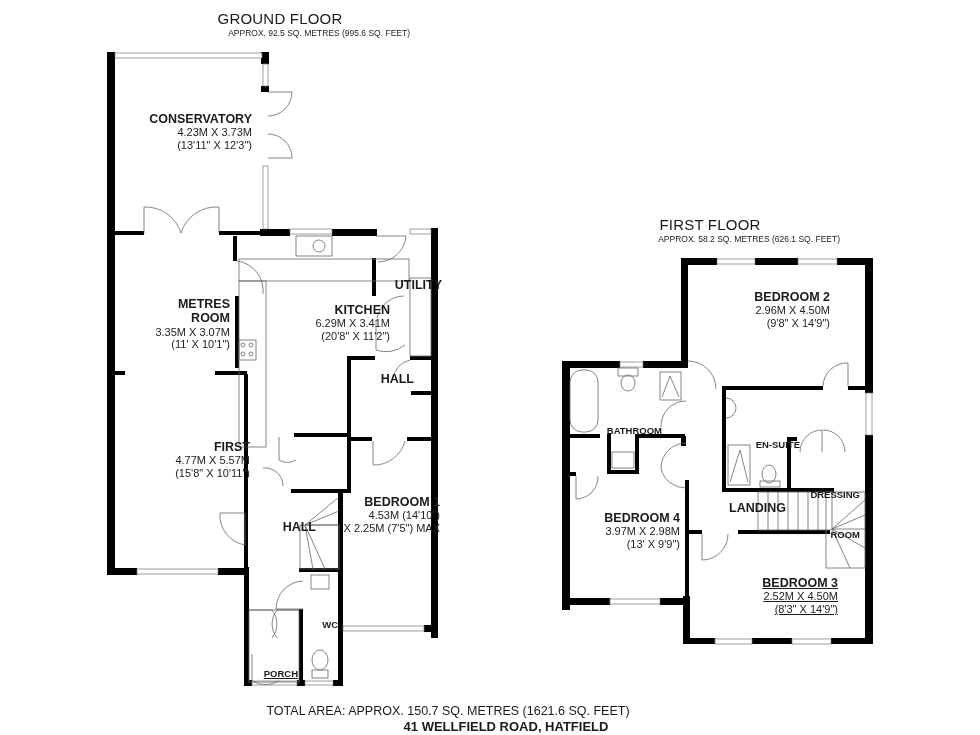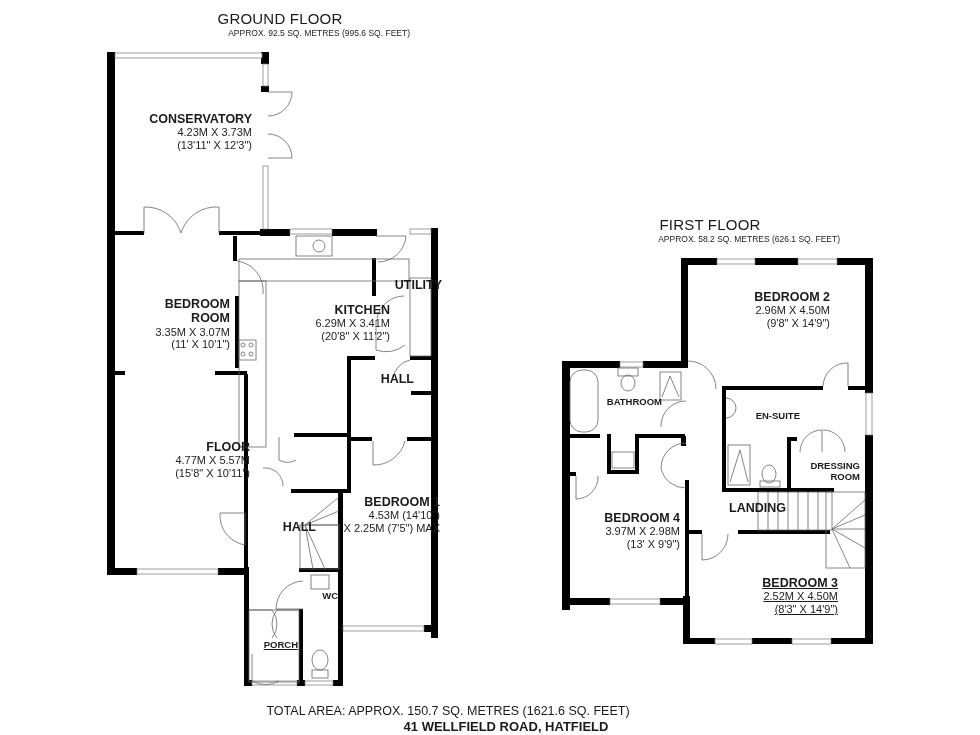--- a/index.html
+++ b/index.html
@@ -3,21 +3,21 @@
 <meta charset="utf-8">
 <style>
   html, body { margin: 0; padding: 0; background: #ffffff; }
   body { width: 980px; height: 735px; position: relative; overflow: hidden; font-family: "Liberation Sans", sans-serif; color: #1a1a1a; }
   .plan { position: absolute; left: 0; top: 0; }
   .title { position: absolute; text-align: center; font-weight: normal; font-size: 15px; letter-spacing: 0.2px; }
   .subtitle { position: absolute; text-align: right; font-size: 8.5px; color: #222; }
   .room { position: absolute; text-align: right; line-height: 1.15; }
   .room .name { font-weight: bold; font-size: 12.5px; display: block; }
   .room .dim { font-size: 11px; display: block; color: #222; }
-  .room.small .name { font-size: 9.5px; }
+  .room.small .name { font-size: 9.5px; margin-top: 29px; }
   .footer1 { position: absolute; left: 0; width: 896px; top: 704px; text-align: center; font-size: 12.5px; }
   .footer2 { position: absolute; left: 0; width: 980px; top: 719px; text-align: center; font-size: 13px; font-weight: bold; margin-left: 16px; }
 </style>
 </head>
 <body>
 
 <svg class="plan" width="980" height="735" viewBox="0 0 980 735" xmlns="http://www.w3.org/2000/svg">
   <defs>
     <g id="win-h">
         <rect x="0" y="-2.5" width="1" height="5" fill="#fff" stroke="#666" stroke-width="0.6"></rect>
@@ -251,28 +251,28 @@
 <div class="title" style="left:600px;top:216px;width:220px;">FIRST FLOOR</div>
 <div class="subtitle" style="left:580px;top:234px;width:260px;">APPROX. 58.2 SQ. METRES (626.1 SQ. FEET)</div>
 
 <div class="room" style="left:120px;top:112px;width:132px;">
   <span class="name">CONSERVATORY</span>
   <span class="dim">4.23M X 3.73M</span>
   <span class="dim">(13'11" X 12'3")</span>
 </div>
 
 <div class="room" style="left:100px;top:297px;width:130px;">
-  <span class="name">BEDROOM</span>
+  <span class="name">METRES</span>
   <span class="name">ROOM</span>
   <span class="dim">3.35M X 3.07M</span>
   <span class="dim">(11' X 10'1")</span>
 </div>
 
 <div class="room" style="left:110px;top:440px;width:140px;">
-  <span class="name">FLOOR</span>
+  <span class="name">FIRST</span>
   <span class="dim">4.77M X 5.57M</span>
   <span class="dim">(15'8" X 10'11")</span>
 </div>
 
 <div class="room" style="left:266px;top:303px;width:100px;padding-left:24px;">
   <span class="name">KITCHEN</span>
   <span class="dim">6.29M X 3.41M</span>
   <span class="dim">(20'8" X 11'2")</span>
 </div>
 

